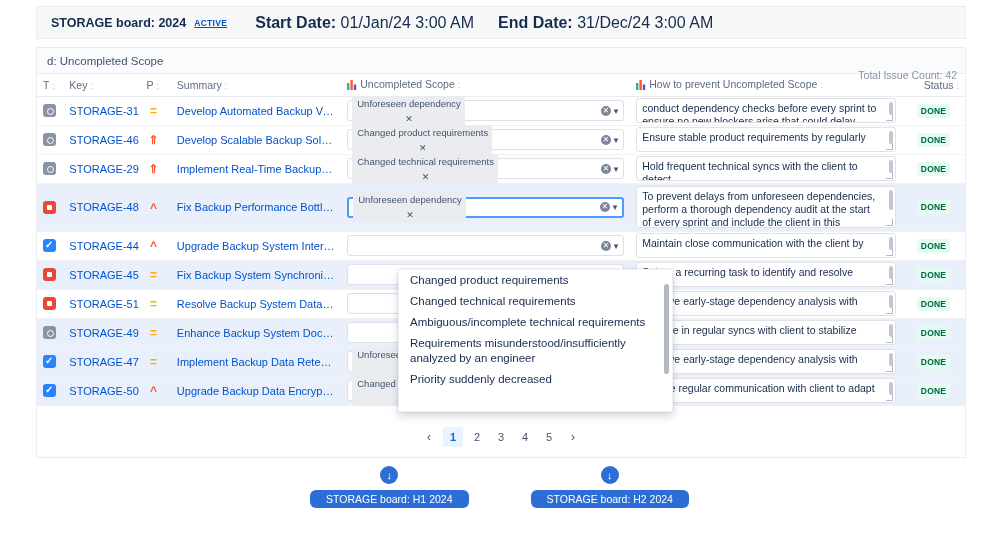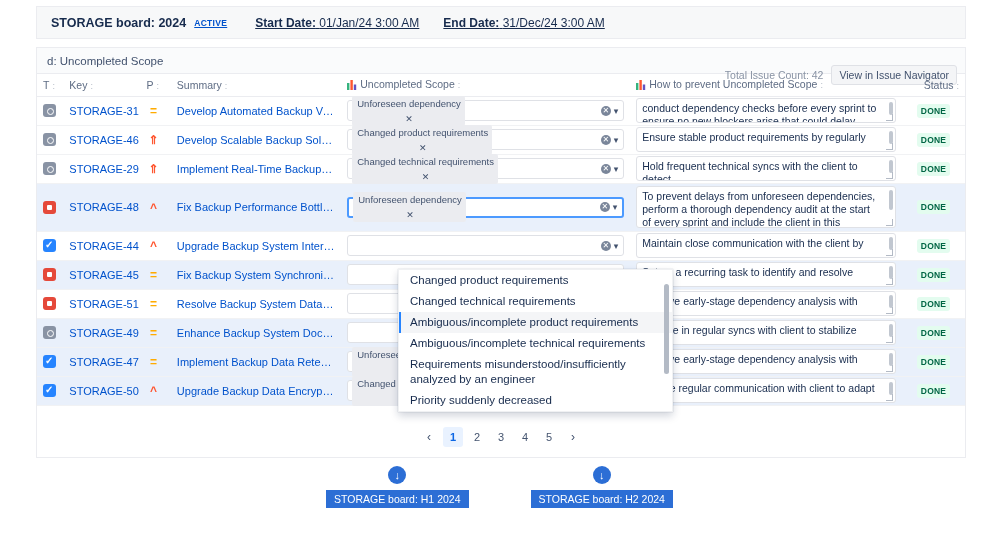--- a/index.html
+++ b/index.html
@@ -22,21 +22,21 @@
     border: 1px solid #ebecf0;
     display: flex; align-items: center;
     padding: 0 14px;
     gap: 0;
   }
   .sprint-title { font-weight: bold; font-size: 12.5px; color:#172b4d; }
   .sprint-active {
     margin-left: 8px;
     color: #0052cc; font-size: 8.5px; font-weight: bold; letter-spacing: .3px; text-decoration: underline;
   }
-  .sprint-dates { margin-left: 28px; font-weight: bold; font-size: 12px; color:#172b4d;text-decoration:underline; }
+  .sprint-dates { margin-left: 28px; font-weight: bold; font-size: 16px; color:#172b4d; }
   .sprint-dates .val { font-weight: normal; }
   .sprint-dates + .sprint-dates { margin-left: 24px; }
 
   
   .card {
     position: absolute; left: 36px; top: 47px; width: 930px; height: 411px;
     background: #fff; border: 1px solid #ebecf0;
   }
 
   .card-head {
@@ -203,21 +203,21 @@
     display:flex; justify-content:center; gap:62px;
   }
   .bitem { display:flex; flex-direction:column; align-items:center; gap:6px; }
   .dl-circle {
     width:18px; height:18px; border-radius:50%; background:#2c6ed5;
     color:#fff; font-size:11px; line-height:18px; text-align:center;
     cursor:pointer;
   }
   .blabel {
     background:#2c6ed5; color:#fff; font-size:10.5px;
-    padding:3px 8px; border-radius:0; white-space:nowrap; cursor:pointer;
+    padding:3px 16px; border-radius:6px; white-space:nowrap; cursor:pointer;
   }
 </style>
 </head>
 <body>
 
 <div class="page">
 
   <div class="sprint-bar">
     <span class="sprint-title">STORAGE board: 2024</span>
     <span class="sprint-active">ACTIVE</span>
@@ -230,21 +230,20 @@
       <span class="val">31/Dec/24 3:00 AM</span>
     </span>
   </div>
 
   <div class="card">
 
     <div class="card-head">
       <span class="card-head-title">d: Uncompleted Scope</span>
       <span class="card-head-right">
         <span class="issue-count">Total Issue Count: 42</span>
-        <span class="btn-navigator">View in Issue Navigator</span>
       </span>
     </div>
 
     <table class="tbl">
       <colgroup>
         <col class="col-t">
           <col class="col-key">
           <col class="col-p">
           <col class="col-sum">
         <col class="col-sc">
@@ -513,21 +512,20 @@
             </td>
             <td style="text-align:center"><span class="status-badge">DONE</span></td>
           </tr>
         </tbody>
     </table>
 
     <div class="dropdown">
       <div id="dd-list">
           <div class="dd-item">Changed product requirements</div>
           <div class="dd-item">Changed technical requirements</div>
-          <div class="dd-item sel">Ambiguous/incomplete product requirements</div>
           <div class="dd-item">Ambiguous/incomplete technical requirements</div>
           <div class="dd-item">Requirements misunderstood/insufficiently analyzed by an engineer</div>
           <div class="dd-item">Priority suddenly decreased</div>
         </div>
       <div class="dd-scroll"></div>
     </div>
 
     <div class="pager">
       <span class="pg arrow">‹</span>
       <span id="pages" style="display:flex;gap:4px">

